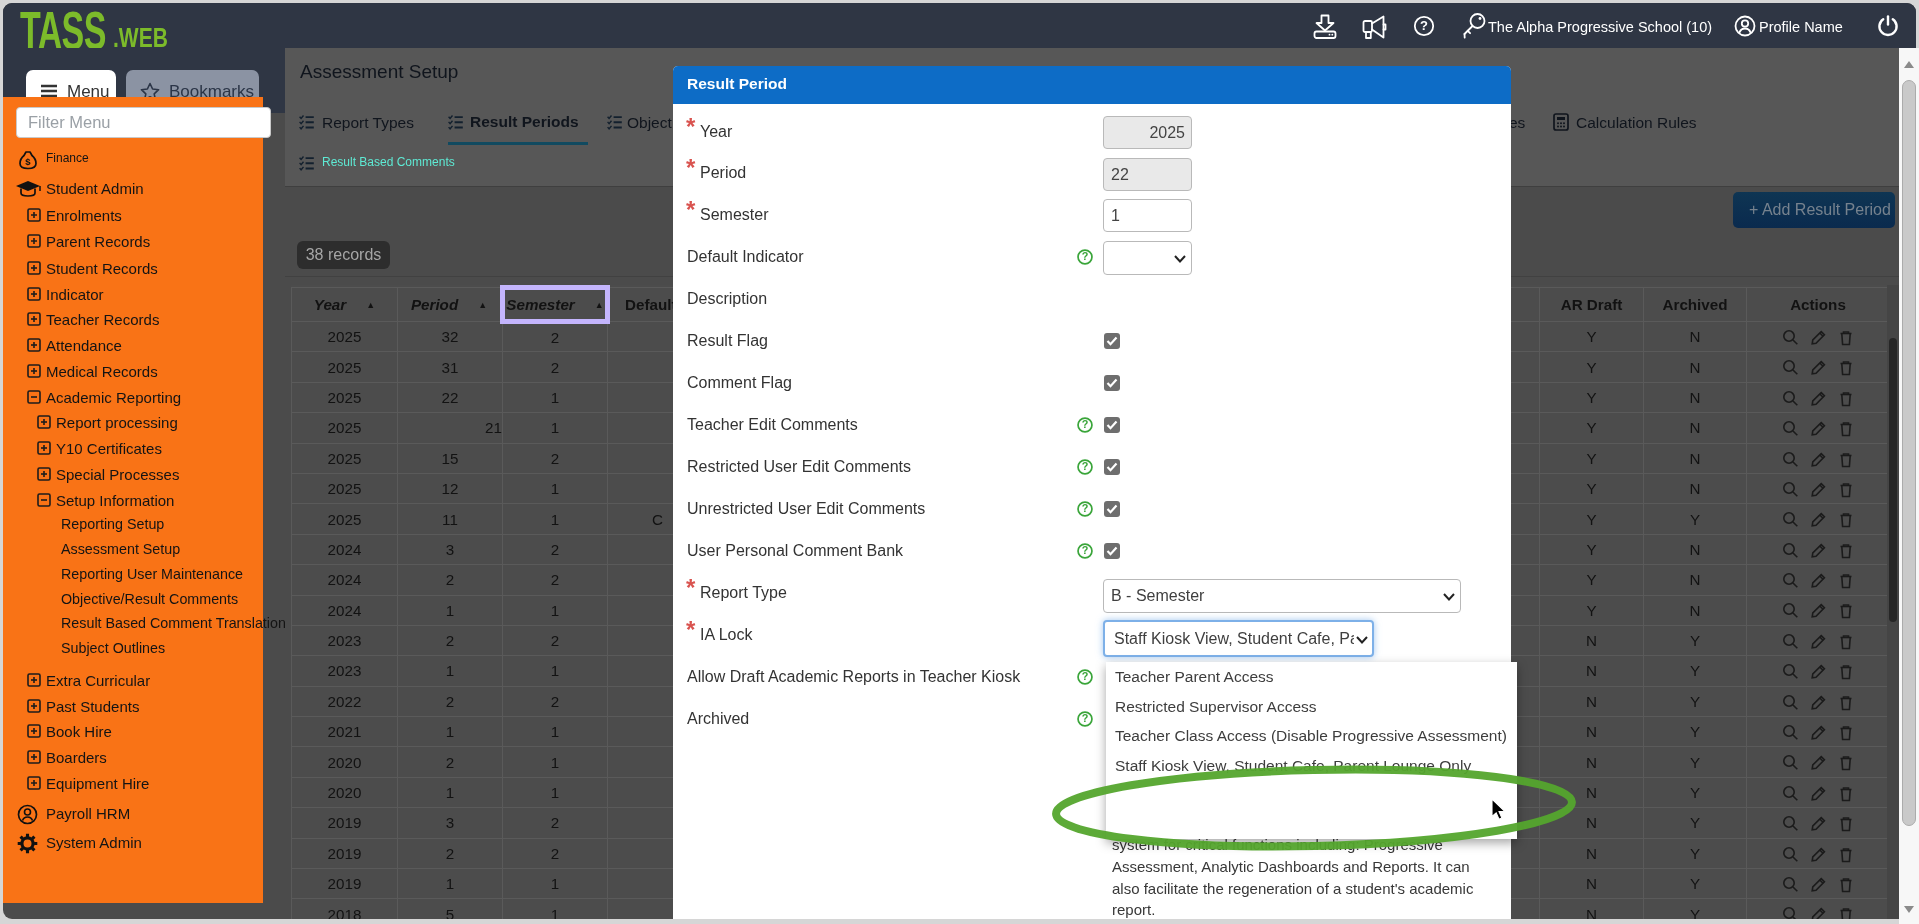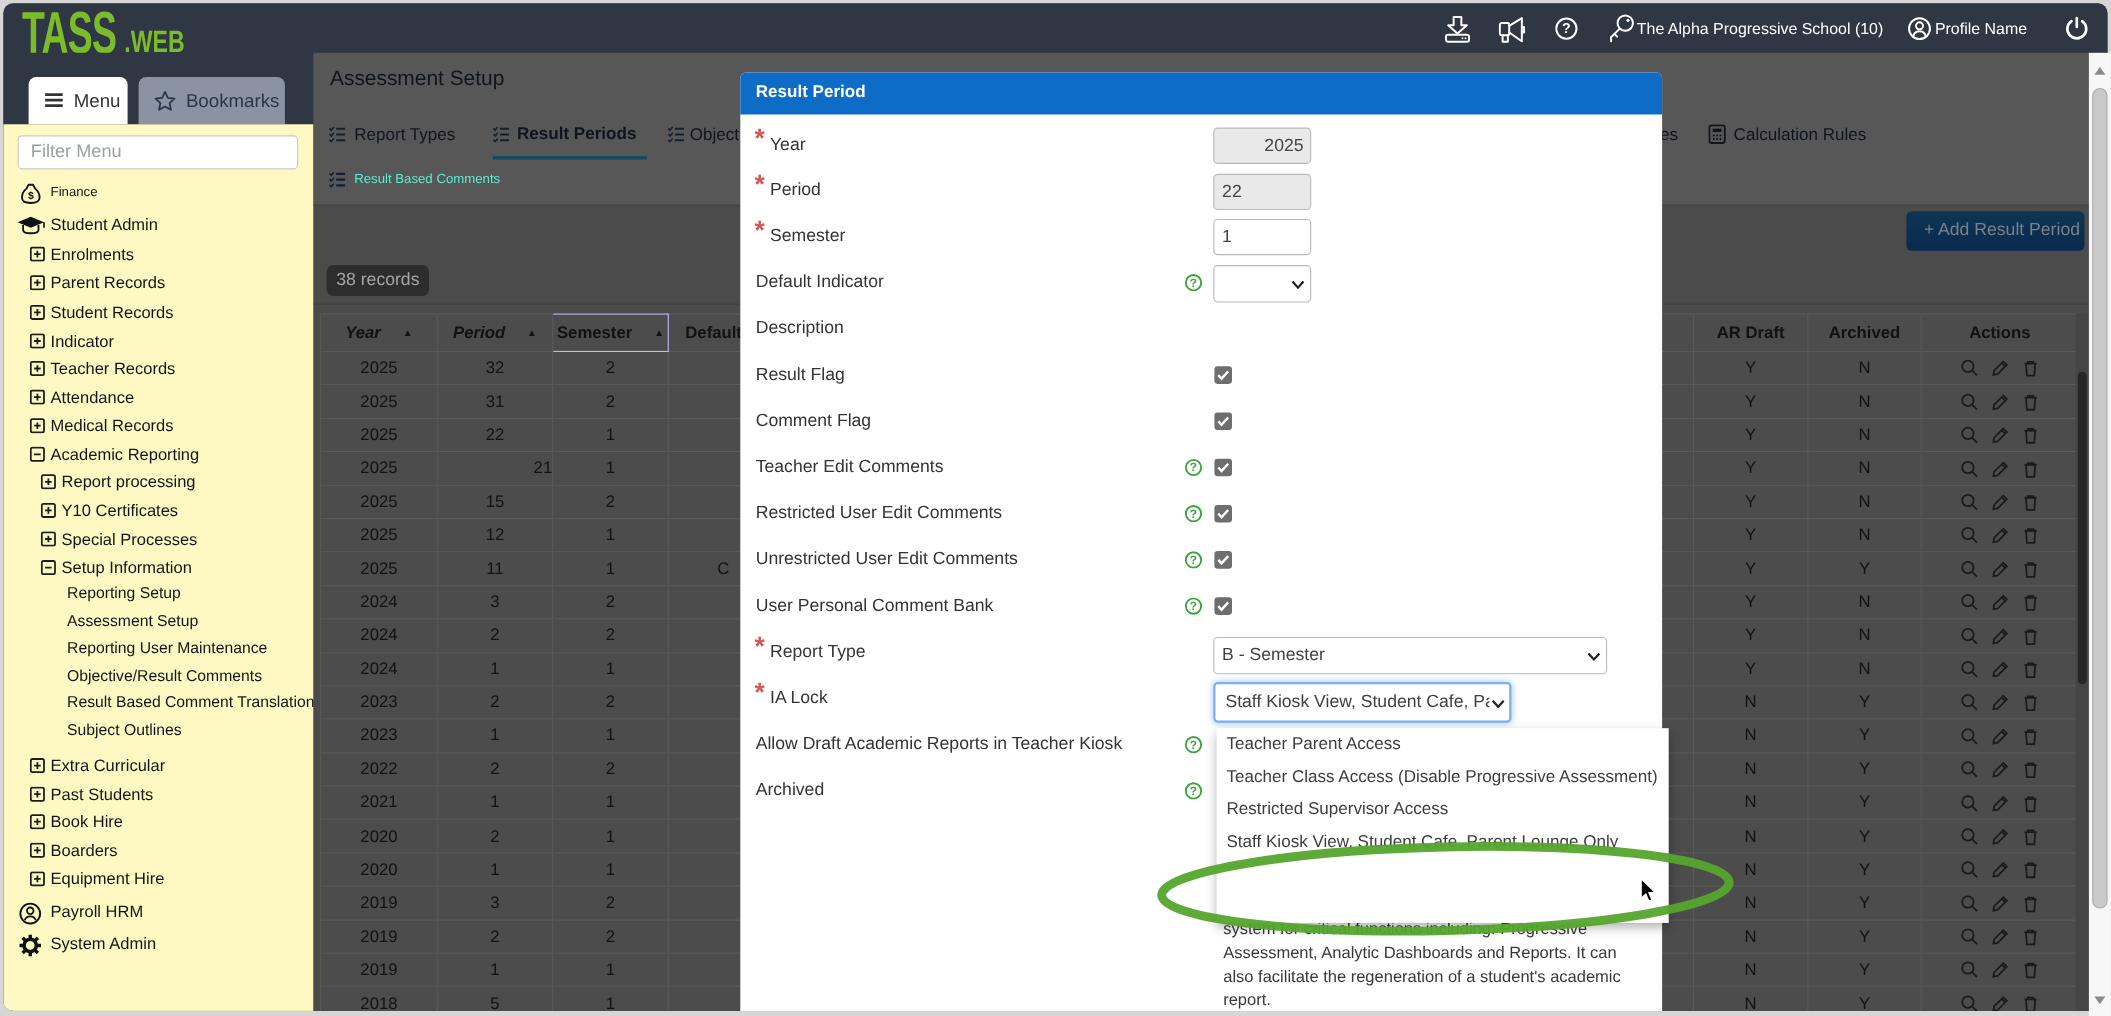--- a/index.html
+++ b/index.html
@@ -1,19 +1,19 @@
 <!DOCTYPE html>
 <html><head><meta charset="utf-8"><style>
 *{margin:0;padding:0;box-sizing:border-box}
 html,body{width:1919px;height:924px;overflow:hidden;background:#d6d6d6;font-family:"Liberation Sans",sans-serif}
 .ab{position:absolute}
 #page{position:absolute;left:3px;top:3px;width:1913px;height:916px;border-radius:9px;overflow:hidden;background:#4b4b4b}
 #topbar{position:absolute;left:0;top:0;width:1913px;height:45px;background:#2f3644}
 #sidetop{position:absolute;left:0;top:45px;width:282px;height:65px;background:#2f3644}
-#sidebody{position:absolute;left:0;top:110px;width:282px;height:806px;background:#fef9c3}
+#sidebody{position:absolute;left:0;top:94px;width:260px;height:806px;background:#f97316}
 #content{position:absolute;left:282px;top:45px;width:1615px;height:871px;background:#4b4b4b;overflow:hidden}
 .tabw{position:absolute;border-radius:7px 7px 0 0;display:flex;align-items:center}
 .tree{position:absolute;font-size:15px;color:#141414;white-space:nowrap}
 .inp{position:absolute;background:#fff;border:1px solid #b9b9b9;border-radius:4px;font-size:16px;color:#444;display:flex;align-items:center}
 .lbl{position:absolute;font-size:16px;color:#333;white-space:nowrap}
 .ast{position:absolute;color:#d9534f;font-size:19px;font-weight:700}
 .cb{position:absolute;width:16px;height:16px;background:#6e6e6e;border-radius:3px}
 .qi{position:absolute;width:16px;height:16px}
 .opt{height:29.5px;line-height:29.5px;padding-left:9px;font-size:15.5px;color:#3d3d3d;white-space:nowrap;overflow:hidden}
 </style></head><body>
@@ -275,21 +275,21 @@
           <col style="width:100px">
           <col style="width:832px">
           <col style="width:104px">
           <col style="width:103px">
           <col style="width:143px">
         </colgroup>
         <tbody>
           <tr style="height:34px">
             <th style="border:1px solid #5a5a5a;font-style:italic;color:#121212">Year<span style="font-size:9px;vertical-align:2px;margin-left:20px">▲</span></th>
             <th style="border:1px solid #5a5a5a;font-style:italic;color:#121212">Period<span style="font-size:9px;vertical-align:2px;margin-left:20px">▲</span></th>
-            <th style="border:1px solid #c4b5fd;color:#121212">Semester<span style="font-size:9px;vertical-align:2px;margin-left:20px">▲</span></th>
+            <th style="border:5px solid #c4b5fd;font-style:italic;color:#121212">Semester<span style="font-size:9px;vertical-align:2px;margin-left:20px">▲</span></th>
             <th style="border:1px solid #5a5a5a;color:#121212;overflow:hidden;white-space:nowrap;text-align:left;padding-left:15px">Default Indicator</th>
             <th style="border:1px solid #5a5a5a"></th>
             <th style="border:1px solid #5a5a5a;color:#121212">AR Draft</th>
             <th style="border:1px solid #5a5a5a;color:#121212">Archived</th>
             <th style="border:1px solid #5a5a5a;color:#121212">Actions</th>
           </tr>
           <tr style="height:30.4px">
             <td style="border:1px solid #5a5a5a;text-align:center">2025</td>
             <td style="border:1px solid #5a5a5a;text-align:center">32</td>
             <td style="border:1px solid #5a5a5a;text-align:center">2</td>
@@ -786,22 +786,22 @@
       </svg>
       <span class="lbl" style="left:14px;top:644px">Archived</span>
       <svg class="qi" style="left:404px;top:645px" width="17" height="17" viewBox="0 0 17 17">
         <circle cx="8.5" cy="8.5" r="7.4" stroke="#3aa53a" fill="none" stroke-width="1.8"></circle>
         <text x="8.5" y="12.2" text-anchor="middle" font-size="11.5" font-weight="700" fill="#3aa53a" font-family="Liberation Sans">?</text>
       </svg>
     </div>
     <div class="ab" style="left:1103px;top:831px;width:399px;height:90px;background:#fff;z-index:24;font-size:15px;color:#383838;line-height:21.8px;padding-left:6px;white-space:nowrap">system for critical functions including: Progressive<br>Assessment, Analytic Dashboards and Reports. It can<br>also facilitate the regeneration of a student's academic<br>report.</div>
     <div class="ab" style="left:1103px;top:659px;width:411px;height:177px;background:#fff;box-shadow:0 4px 10px rgba(0,0,0,.35);z-index:25">
       <div class="opt">Teacher Parent Access</div>
+      <div class="opt">Restricted Supervisor Access</div>
       <div class="opt">Teacher Class Access (Disable Progressive Assessment)</div>
-      <div class="opt">Restricted Supervisor Access</div>
       <div class="opt">Staff Kiosk View, Student Cafe, Parent Lounge Only</div>
     </div>
     <svg class="ab" style="left:1041px;top:752px;z-index:30" width="544" height="106" viewBox="0 0 544 106">
       <ellipse cx="270" cy="53" rx="258" ry="38" transform="rotate(-1.3 270 53)" stroke="#54a52d" stroke-width="8" fill="none" opacity="0.95"></ellipse>
     </svg>
     <svg class="ab" style="left:1488px;top:795px;z-index:35" width="16" height="24" viewBox="0 0 16 24">
       <path d="M1 1 L1 18.5 L5.2 14.8 L8 21.2 L10.8 19.9 L8 13.6 L13.5 13.2 Z" fill="#000" stroke="#fff" stroke-width="1.1"></path>
     </svg>
   </div>
 <div class="ab" style="left:1899px;top:48px;width:20px;height:876px;background:#f7f7f7;z-index:40"></div>

